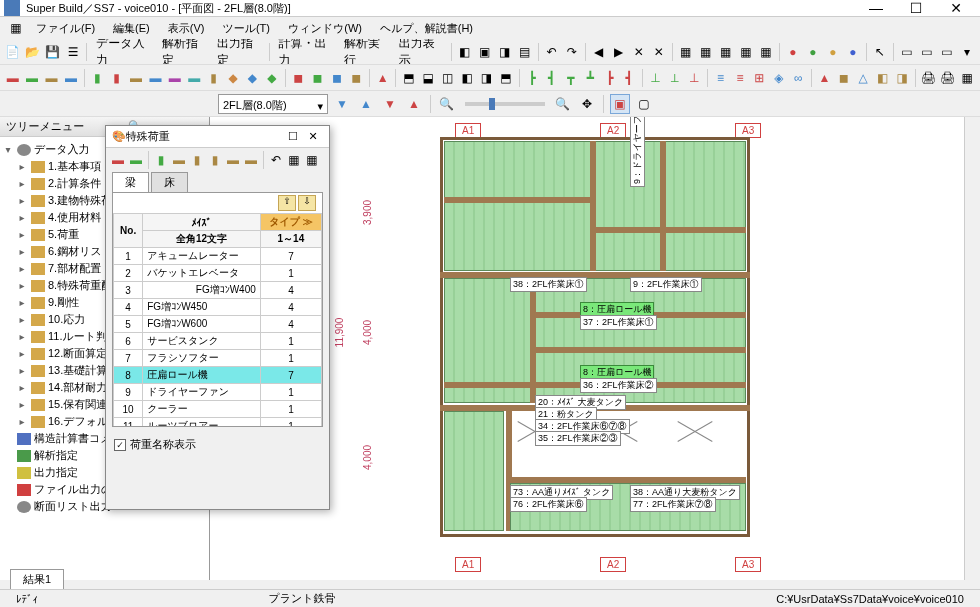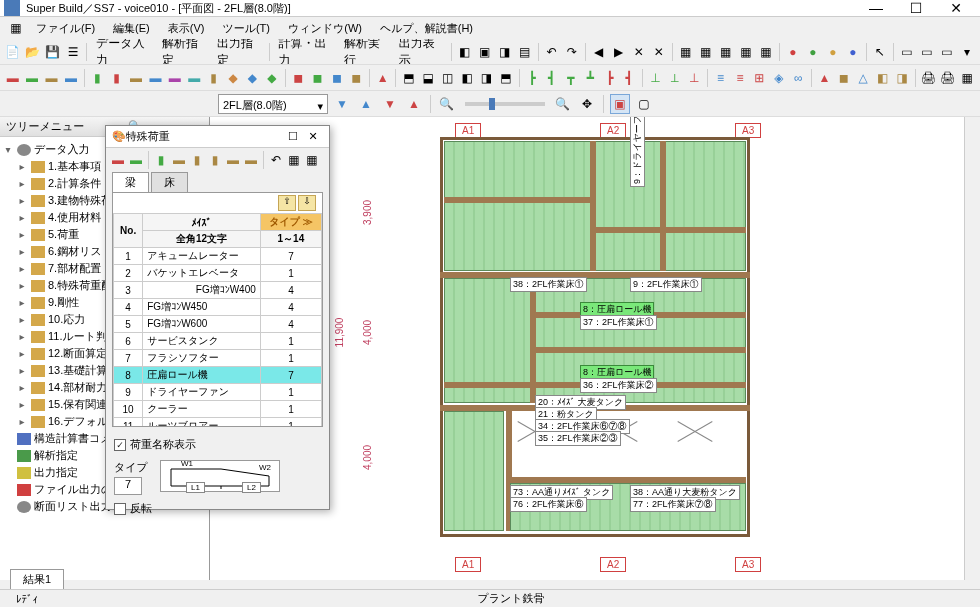--- a/index.html
+++ b/index.html
@@ -522,46 +522,23 @@
           </tr>
         </tbody>
     </table>
   </div>
   <div class="dlg-footer">
     <div class="chk">
       <div class="box">✓</div>
         <span>荷重名称表示</span>
     </div>
   </div>
-  <div class="dlg-footer" style="align-items:flex-start">
-    <div>
-      <div>タイプ</div>
-      <div style="width:28px;height:18px;border:1px solid #999;background:#fff;text-align:center;margin-top:2px">7</div>
-      <div class="chk" style="margin-top:6px">
-        <div class="box"></div>
-          <span>反転</span>
-      </div>
-    </div>
-    <div class="type-diagram">
-      <svg width="118" height="30" viewBox="0 0 118 30">
-        <line x1="10" y1="25" x2="108" y2="25" stroke="#000"></line>
-        <line x1="10" y1="25" x2="10" y2="8" stroke="#000"></line>
-        <line x1="108" y1="25" x2="108" y2="15" stroke="#000"></line>
-        <line x1="10" y1="8" x2="60" y2="8" stroke="#000"></line>
-        <line x1="60" y1="8" x2="108" y2="15" stroke="#000"></line>
-        <line x1="60" y1="25" x2="60" y2="28" stroke="#000"></line>
-      </svg>
-      <div style="position:absolute;left:20px;top:-2px;font-size:8px">W1</div>
-      <div style="position:absolute;right:8px;top:2px;font-size:8px">W2</div>
-      <div style="position:absolute;left:25px;bottom:-2px;font-size:8px;border:1px solid #888;padding:0 4px;background:#fff">L1</div>
-      <div style="position:absolute;right:18px;bottom:-2px;font-size:8px;border:1px solid #888;padding:0 4px;background:#fff">L2</div>
-    </div>
-  </div>
 </div>
 
 <div class="tab-strip">
   <div class="ts">結果1</div>
 </div>
 
 <div class="status">
   <span class="sl">ﾚﾃﾞｨ</span>
   <span class="sl" style="margin:0 auto">プラント鉄骨</span>
+  <span class="sl sc">C:¥UsrData¥Ss7Data¥voice¥voice010</span>
 </div>
 
 </body></html>

